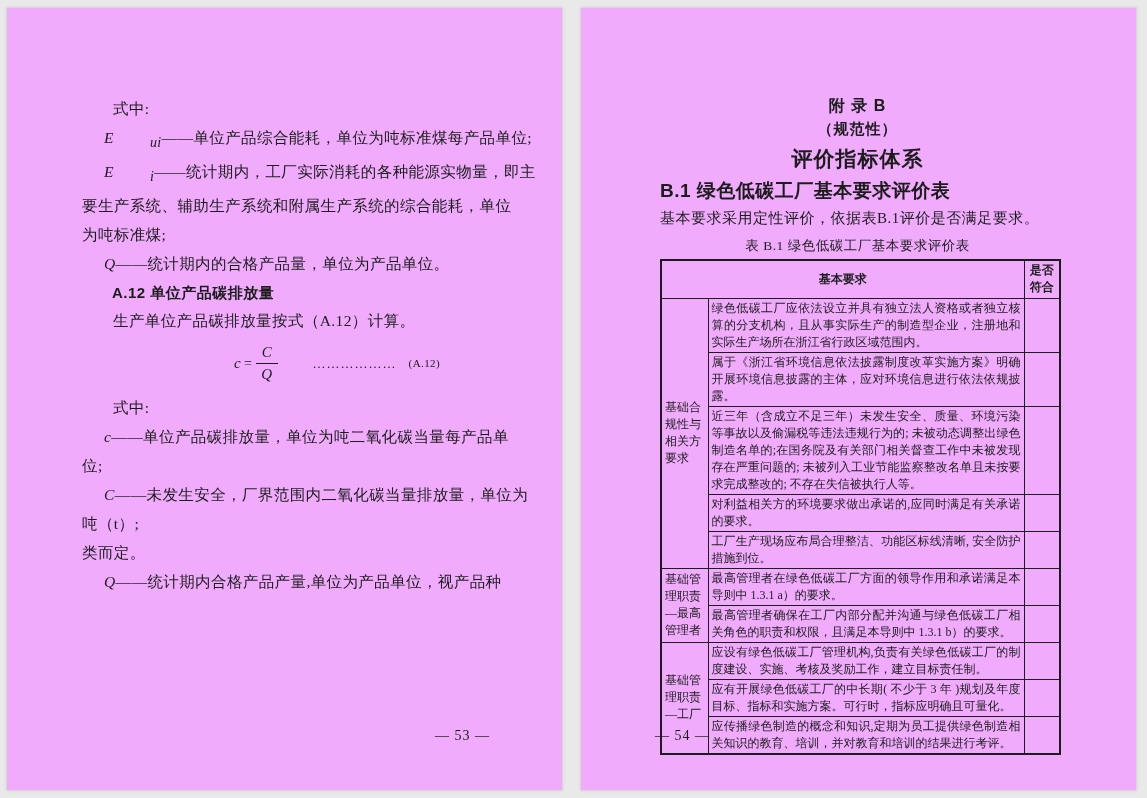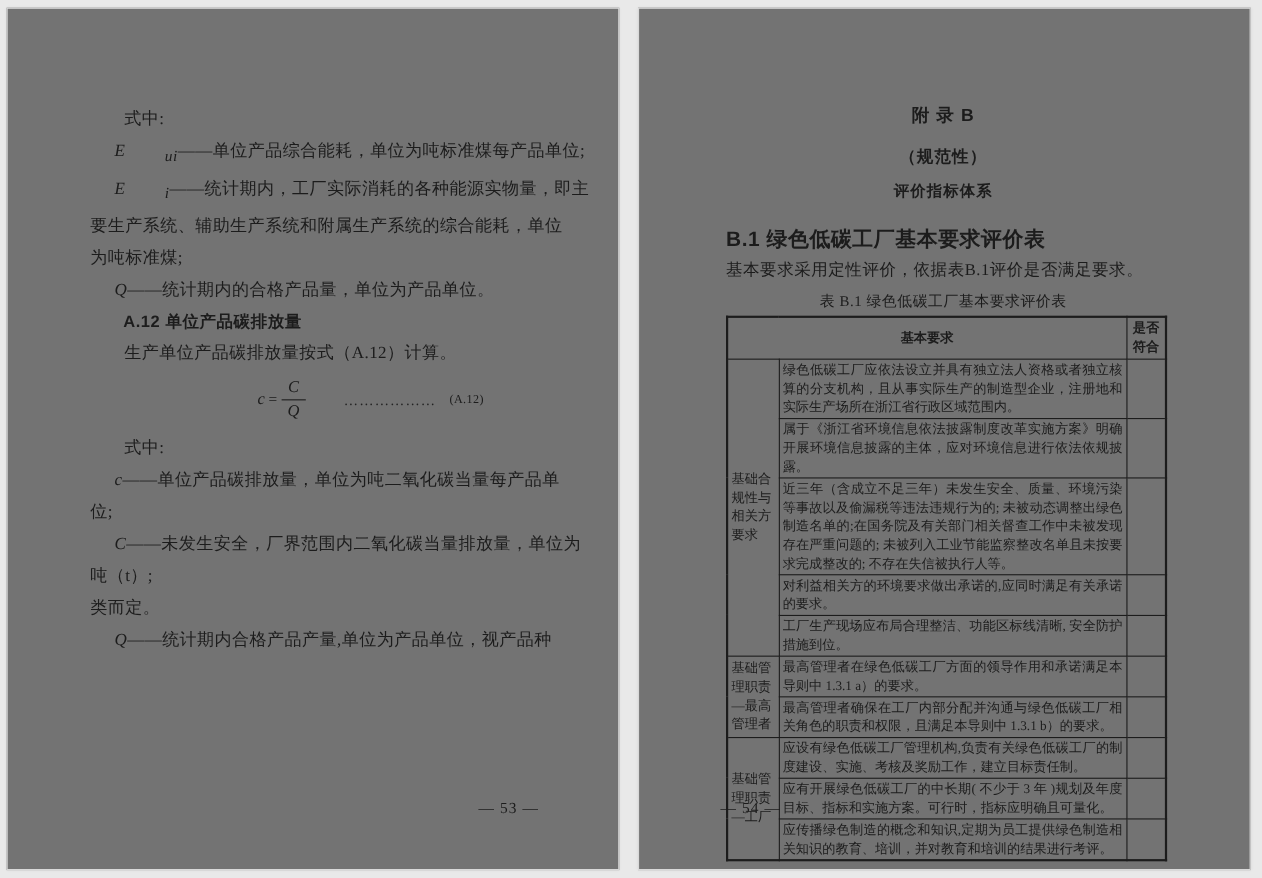--- a/index.html
+++ b/index.html
@@ -10,21 +10,21 @@
     color: #1c1c1c;
   }
   .spread {
     display: flex;
     gap: 17px;
     padding: 7px 6px;
     width: 1147px;
     height: 798px;
   }
   .page {
-    background: #737373;
+    background: #f0abfc;
     width: 557px;
     height: 784px;
     border: 1px solid #d9d9d9;
     box-shadow: 0 0 3px rgba(0,0,0,0.08);
     position: relative;
     flex: 0 0 auto;
   }
 
   
   .left-content {
@@ -65,23 +65,23 @@
   
   .right-content { padding: 88px 81px 0 79px; }
   .c-title {
     text-align: center;
     font-family: "Liberation Sans", "DejaVu Sans", sans-serif;
     font-weight: bold;
     font-size: 16px;
     letter-spacing: 1px;
     line-height: 20px;
   }
-  .apx-label { margin-bottom: 17px; }
+  .apx-label { margin-bottom: 3px; }
   .apx-norm  { margin-bottom: 10px; font-size: 15px; }
-  .apx-head  { margin-bottom: 24px; font-size: 14px; }
+  .apx-head  { margin-bottom: 10px; font-size: 21px; }
   .sec-head {
     font-family: "Liberation Sans", "DejaVu Sans", sans-serif;
     font-weight: bold;
     font-size: 19px;
     letter-spacing: 0.5px;
     line-height: 24px;
     margin-bottom: 3px;
   }
   .intro { font-size: 15px; letter-spacing: 0.5px; line-height: 25px; margin-bottom: 4px; }
   .tbl-caption { text-align: center; font-size: 13.5px; letter-spacing: 0.5px; line-height: 21px; margin-bottom: 3px; }

